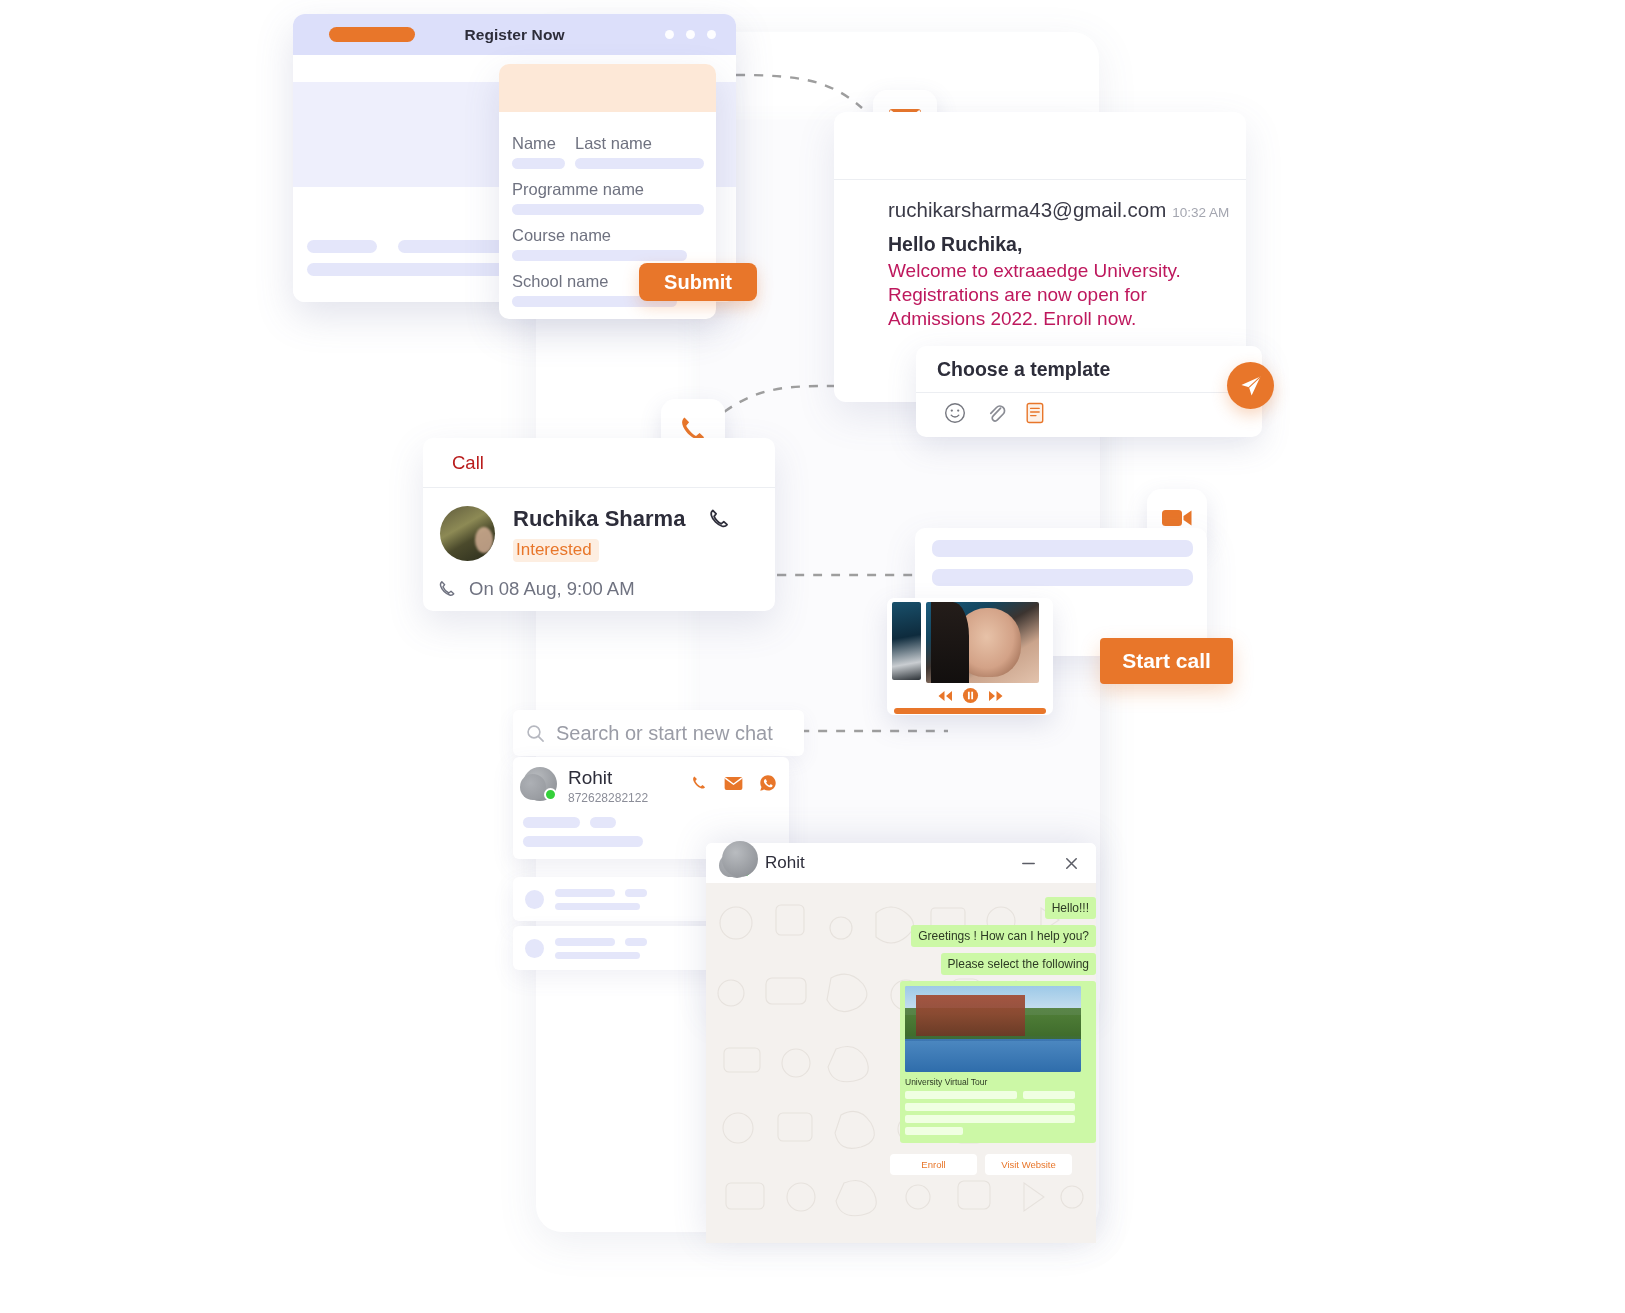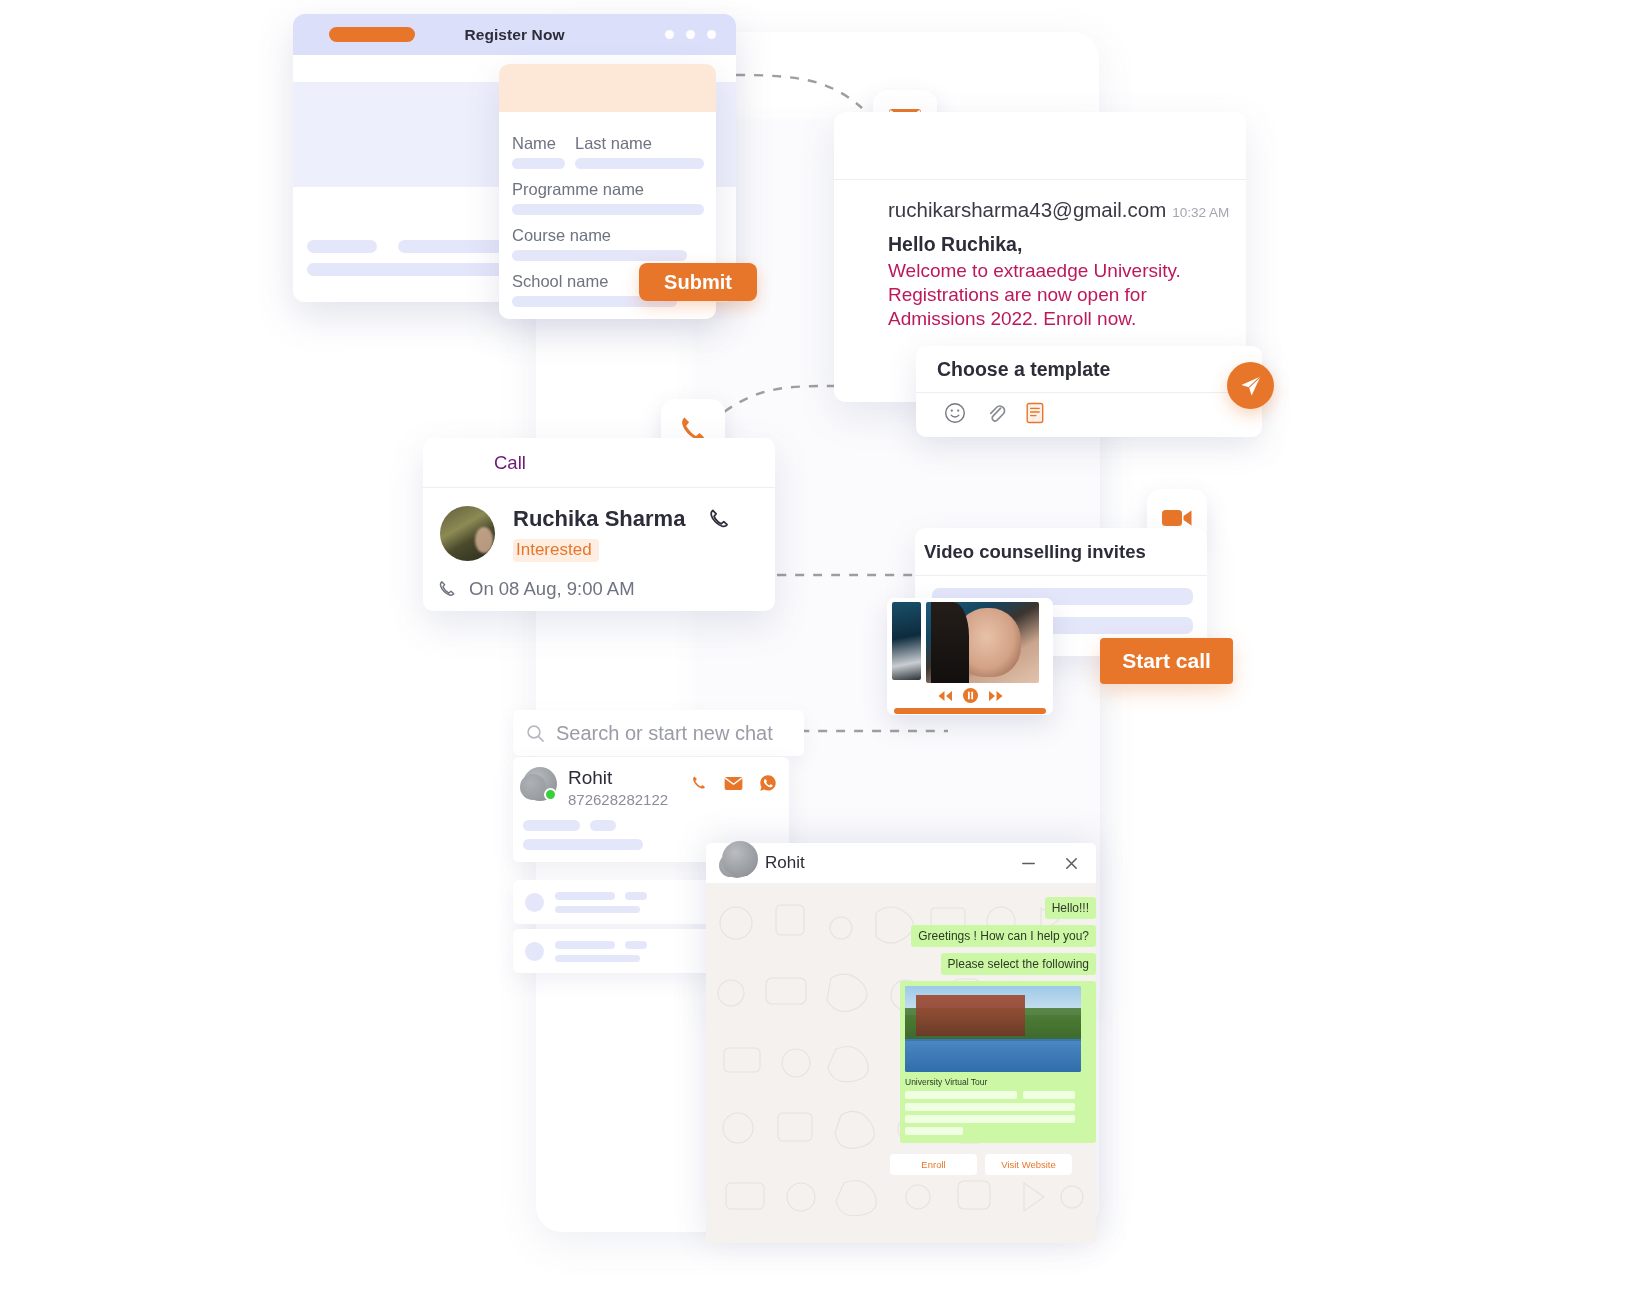--- a/index.html
+++ b/index.html
@@ -118,21 +118,21 @@
   }
 
   
   .call-card{
     left:423px;top:438px;width:352px;height:173px;
     background:#ffffff;border-radius:10px;
     box-shadow:0 14px 36px rgba(96,101,150,.15);
     overflow:hidden;
   }
   .call-head{height:49px;display:flex;align-items:center;padding-left:29px;border-bottom:1px solid #eceef2;}
-  .call-head-title{font-size:18.5px;color:#701a75;margin-left:42px;}
+  .call-head-title{font-size:18.5px;color:#b91c1c;}
   .call-row{display:flex;padding:18px 0 0 17px;}
   .call-avatar{
     width:55px;height:55px;border-radius:50%;overflow:hidden;flex:none;
     background:linear-gradient(150deg,#5e5a3c 0%,#8d8a55 38%,#4b4a2c 60%,#2a2c1c 100%);
     position:relative;
   }
   .call-avatar::after{
     content:"";position:absolute;right:2px;bottom:8px;width:18px;height:26px;
     border-radius:50%;background:rgba(226,186,160,.75);filter:blur(1px);
   }
@@ -203,21 +203,21 @@
   .avatar-grey{
     width:34px;height:34px;border-radius:50%;flex:none;position:relative;
     background:radial-gradient(circle at 38% 32%,#b9bcc0 0%,#9a9da2 60%,#86898e 100%);
   }
   .avatar-grey::before{content:"";position:absolute;left:-3px;top:7px;width:26px;height:26px;
     border-radius:50%;background:radial-gradient(circle at 40% 35%,#adb0b5 0%,#93969b 100%);}
   .dot-online{position:absolute;right:0px;bottom:0px;width:9px;height:9px;border-radius:50%;
     background:#35d03a;border:2px solid #ffffff;z-index:3;}
   .contact-meta{margin-left:11px;}
   .contact-name{font-size:19px;color:#2d2d3a;}
-  .contact-phone{font-size:15px;color:#8b8d98;margin-top:2px;}
+  .contact-phone{font-size:12px;color:#8b8d98;margin-top:2px;}
   .contact-actions{position:absolute;right:12px;top:17px;display:flex;gap:16px;align-items:center;}
   .contact-skels{margin-top:12px;}
   .row-card{
     margin-top:10px;width:266px;height:44px;background:#ffffff;border-radius:6px;
     box-shadow:0 8px 22px rgba(96,101,150,.09);
     display:flex;align-items:center;padding-left:12px;gap:11px;position:relative;
   }
   .dot-sk{width:19px;height:19px;border-radius:50%;background:#e4e6fa;flex:none;}
 
   
@@ -406,23 +406,20 @@
   </div>
 
   <div class="abs chip chip-video">
     <svg width="32" height="22" viewBox="0 0 32 22">
       <rect x="1" y="3" width="20" height="16" rx="3.5" fill="#e8762a"></rect>
       <path d="M22.5 9 L30.5 3.6 V18.4 L22.5 13 Z" fill="#e8762a"></path>
     </svg>
   </div>
 
   <div class="abs vc-card">
-    <div class="vc-head">
-      <div class="vc-title">Video counselling invites</div>
-    </div>
     <div class="vc-skel">
       <div class="sk" style="width:261px;height:17px;"></div>
       <div class="sk" style="width:261px;height:17px;"></div>
     </div>
   </div>
 
   <div class="abs vid-panel">
     <div class="vid-imgs">
       <div class="vid-a"></div>
       <div class="vid-b"></div>

